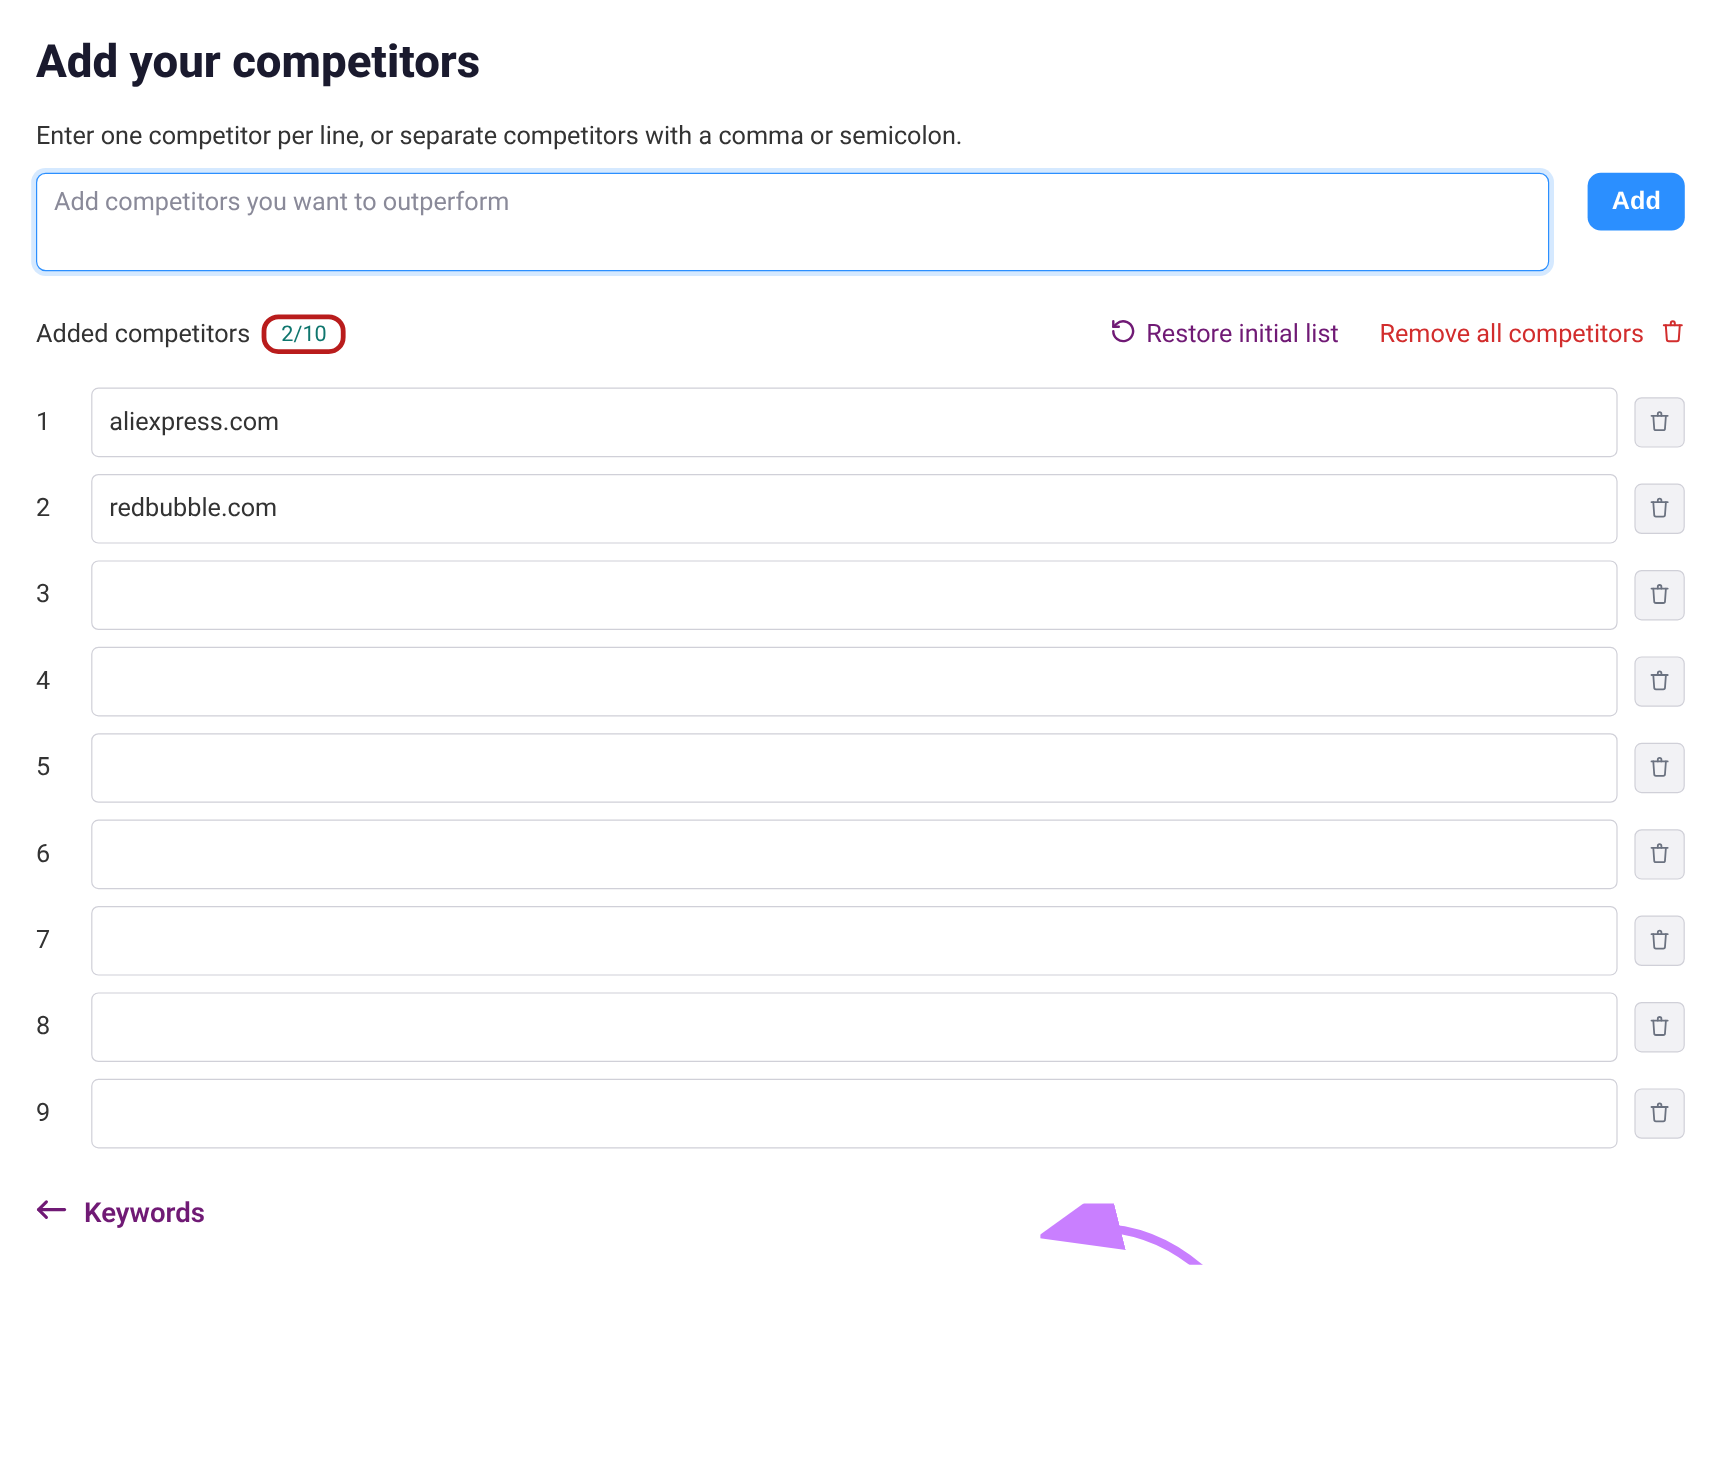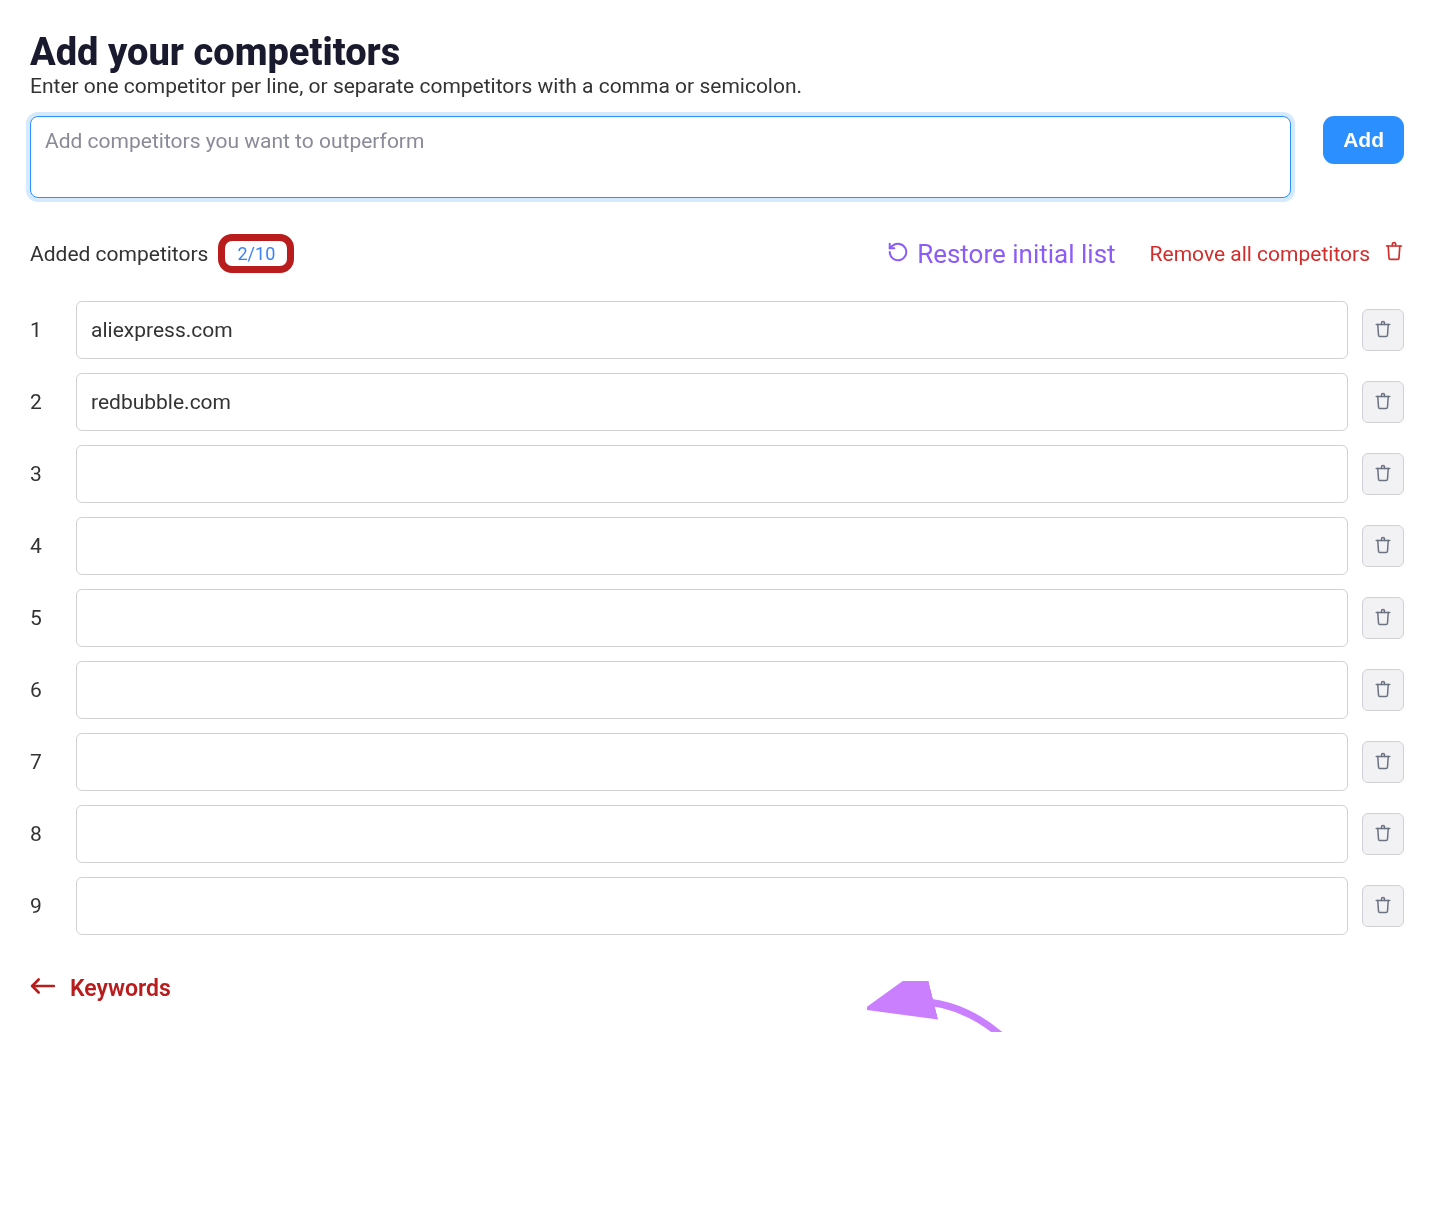--- a/index.html
+++ b/index.html
@@ -11,20 +11,21 @@
       font-family: -apple-system, BlinkMacSystemFont, "Segoe UI", Roboto, Helvetica, Arial, sans-serif;
       background: #ffffff;
       padding: 30px;
       color: #1a1a1a;
       width: 1434px;
     }
     .page-title {
       font-size: 38px;
       font-weight: 800;
       color: #1a1a2e;
+      margin-bottom: 28px;
     }
     .instructions {
       font-size: 21px;
       color: #333;
       margin-bottom: 18px;
     }
     .input-row {
       display: flex;
       align-items: stretch;
       gap: 32px;
@@ -62,35 +63,35 @@
       display: flex;
       align-items: center;
       margin-bottom: 28px;
     }
     .added-label {
       font-size: 21px;
       color: #333;
       margin-right: 10px;
     }
     .count-badge {
-      border: 7px solid #b91c1c;
+      border: 4px solid #b91c1c;
       border-radius: 14px;
       padding: 2px 12px;
       font-size: 18px;
-      color: #3b82f6;
+      color: #0f766e;
       background: #fff;
     }
     .list-header-spacer {
       flex: 1;
     }
     .restore-link {
       display: inline-flex;
       align-items: center;
-      color: #8b5cf6;
-      font-size: 26px;
+      color: #701a75;
+      font-size: 21px;
       cursor: pointer;
       margin-right: 34px;
       gap: 8px;
     }
     .restore-link svg {
       width: 22px;
       height: 22px;
     }
     .remove-all-link {
       display: inline-flex;
@@ -148,21 +149,21 @@
     }
     .footer {
       display: flex;
       align-items: center;
       margin-top: 40px;
       position: relative;
     }
     .keywords-link {
       display: inline-flex;
       align-items: center;
-      color: #b91c1c;
+      color: #701a75;
       font-size: 23px;
       font-weight: 600;
       cursor: pointer;
       gap: 14px;
     }
     .keywords-link svg {
       width: 26px;
       height: 20px;
     }
     .footer-spacer {

